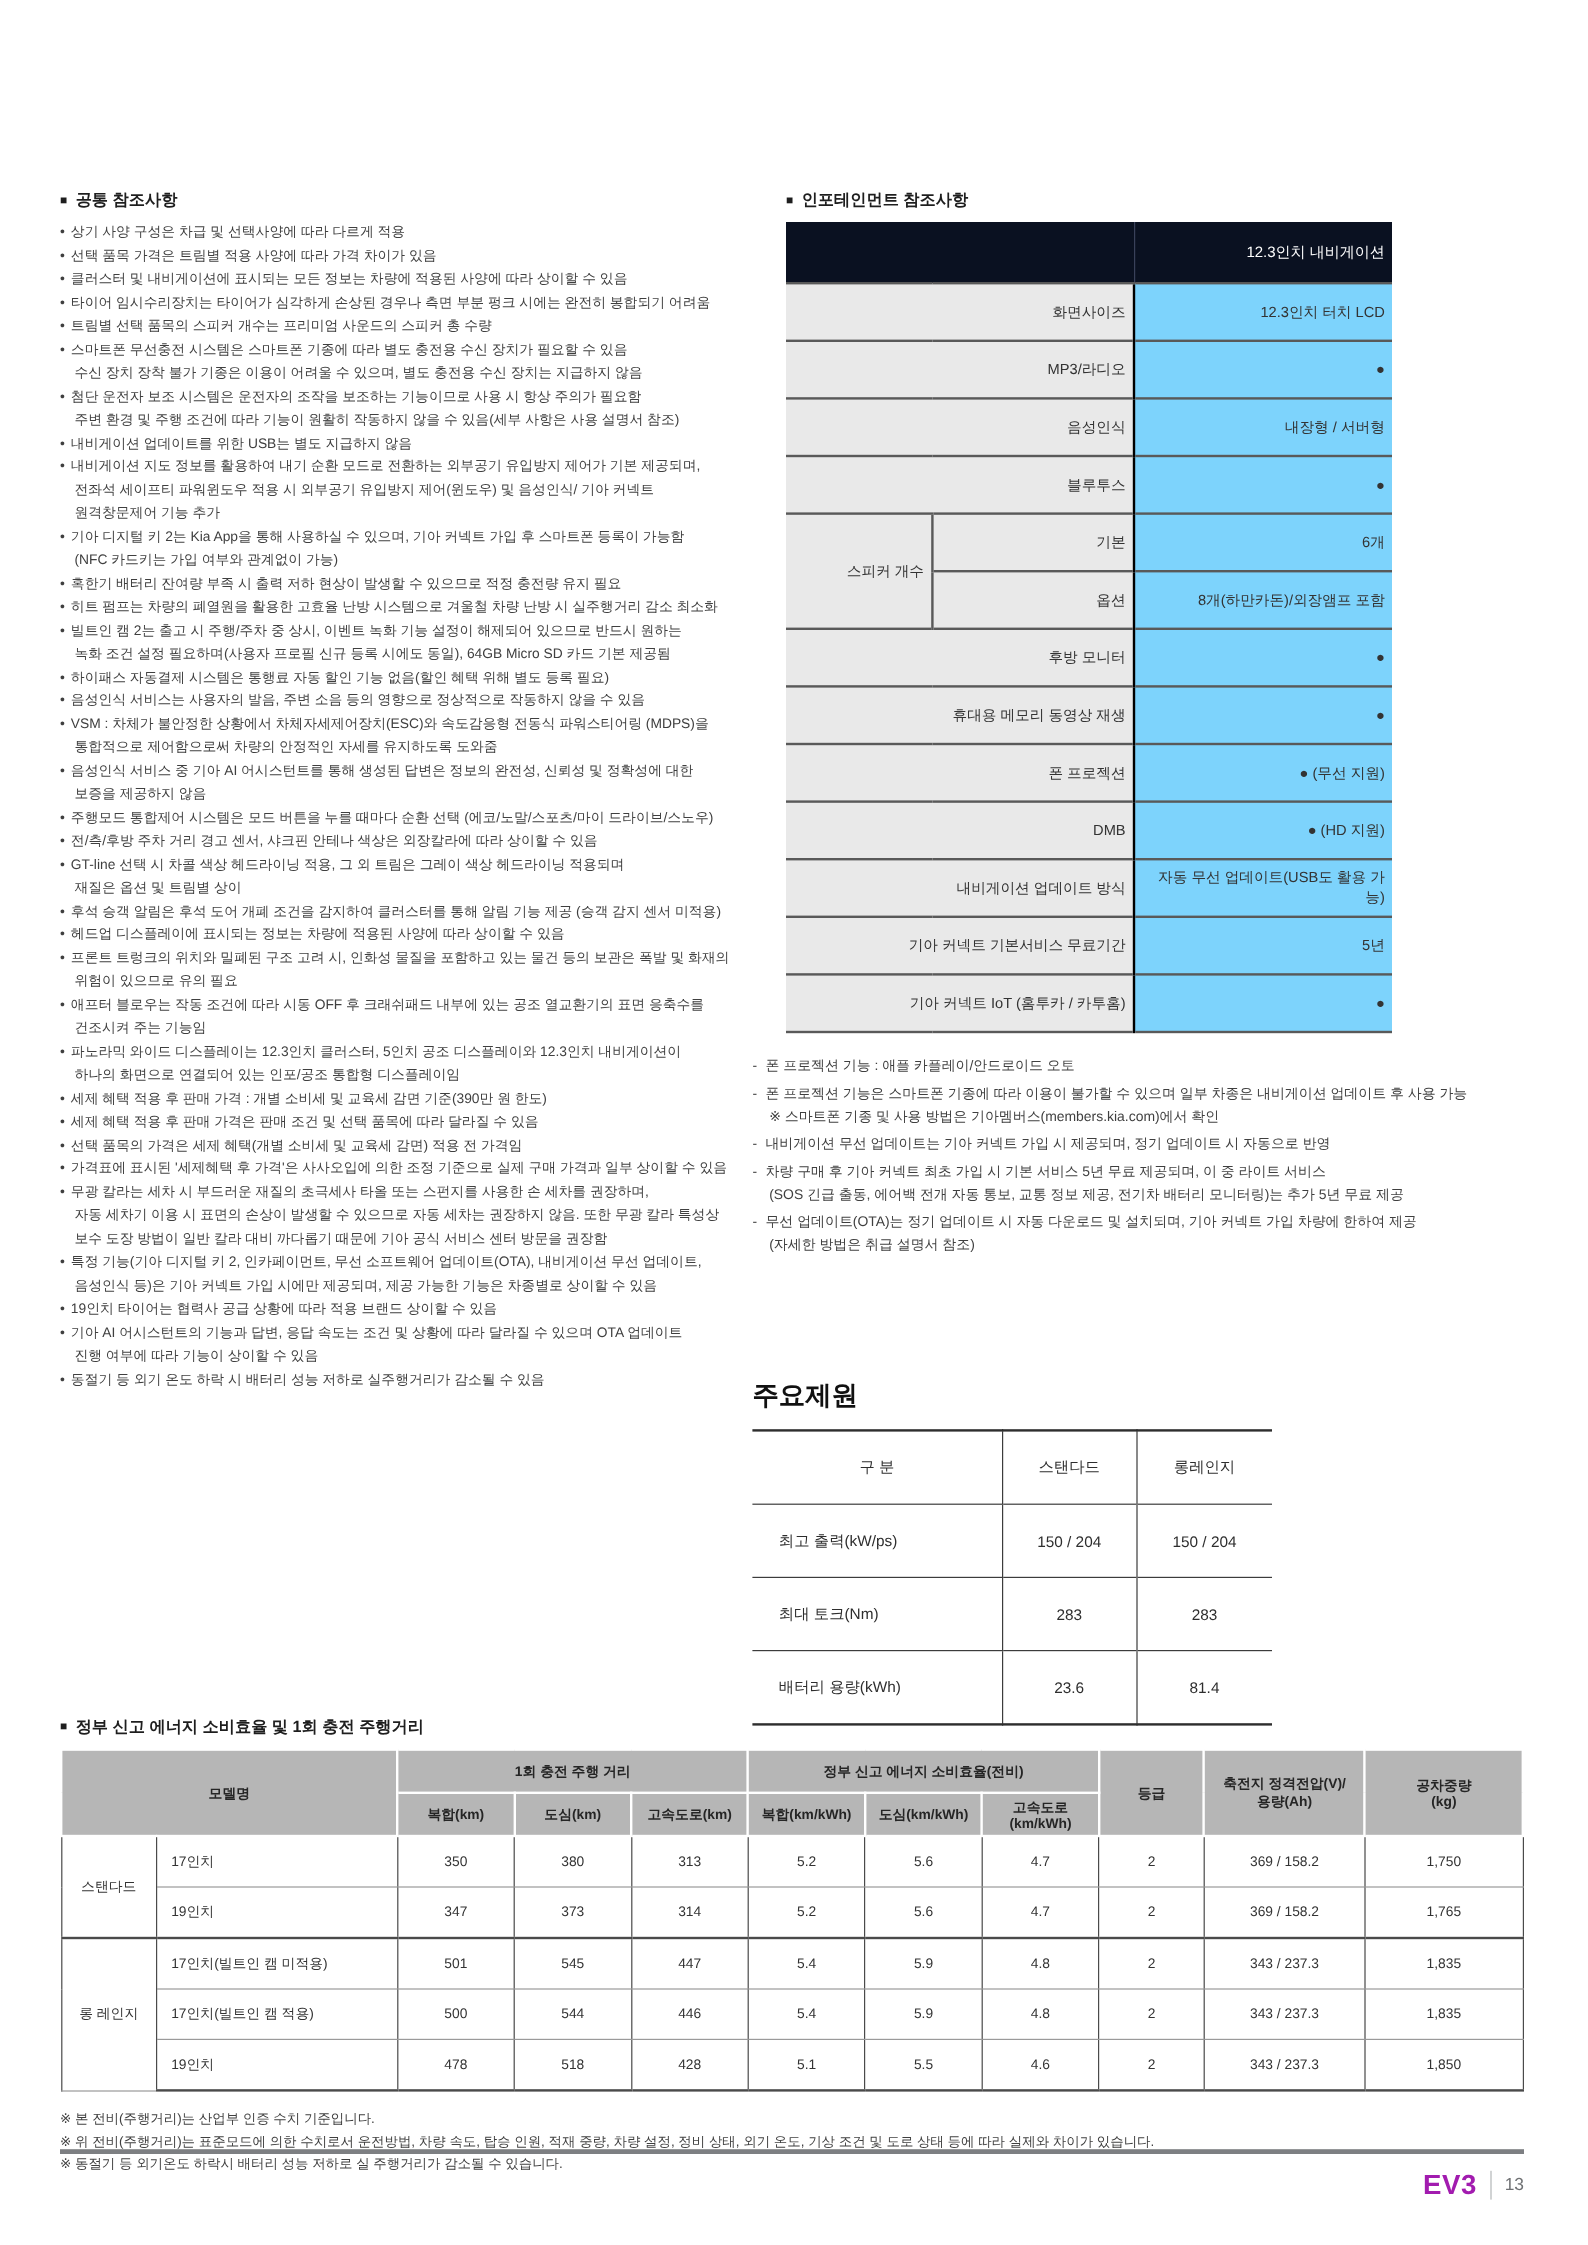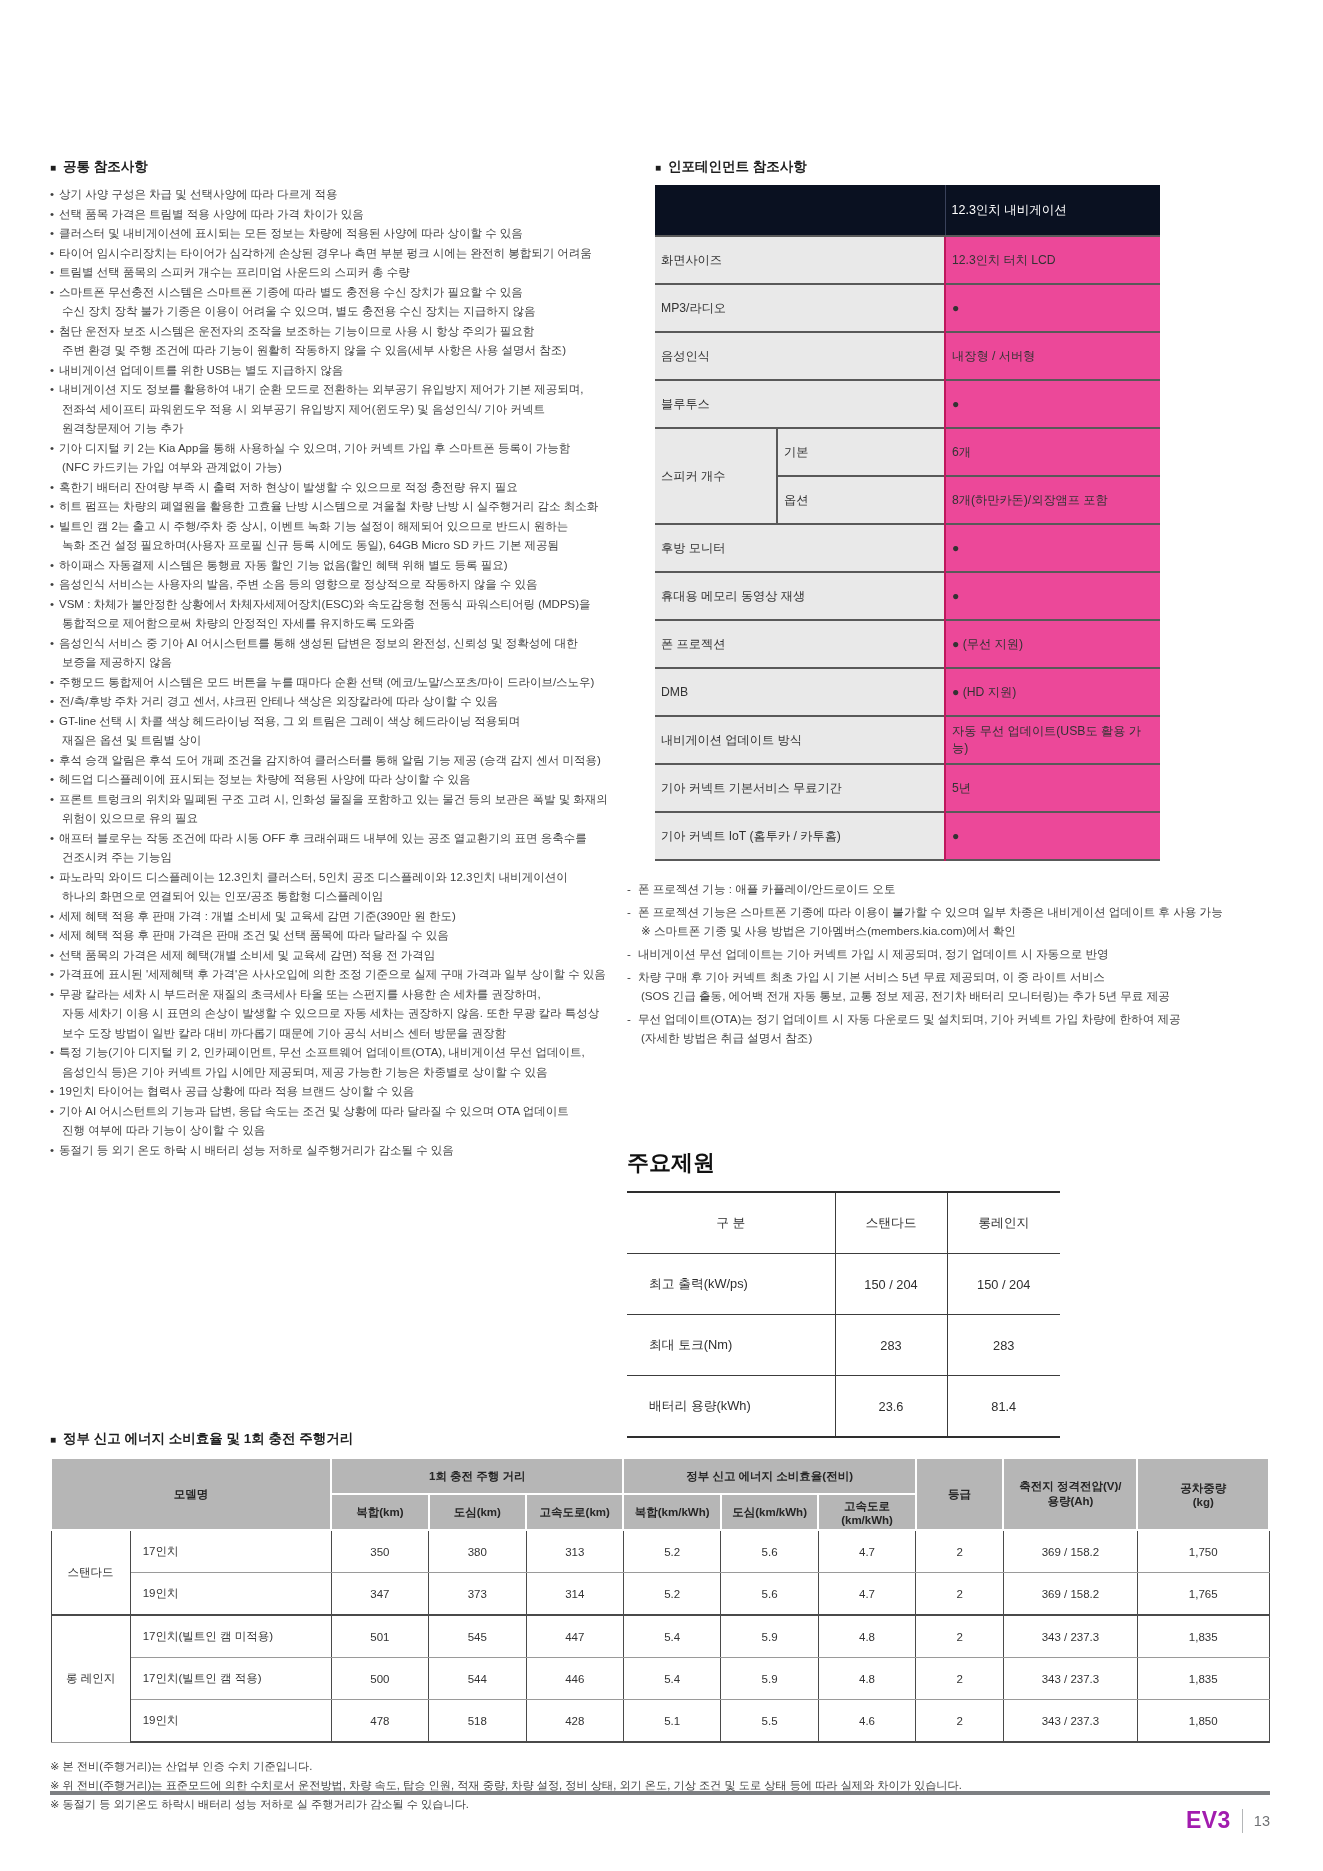--- a/index.html
+++ b/index.html
@@ -23,27 +23,27 @@
   .col-left{width:577px;flex:none;}
   .col-right{flex:1;min-width:0;}
   
   ul.notes{list-style:none;margin:0;padding:0;font-size:11.5px;line-height:19.5px;color:#3f3f3f;}
   ul.notes li{padding-left:12px;text-indent:-12px;}
   ul.notes li::before{content:"•";margin-right:5px;color:#3f3f3f;}
   
   .info-wrap{margin-left:28px;}
   .info-table{border-collapse:collapse;table-layout:fixed;width:505px;border-bottom:2px solid #595959;}
   .info-table th,.info-table td{
-    font-weight:normal;font-size:12.2px;text-align:left;vertical-align:middle;
+    font-weight:normal;font-size:12.2px;text-align:right;vertical-align:middle;
     height:42px;padding:2px 6px;color:#333;
   }
   .info-table tr.hd th{background:#0a1121;color:#ffffff;height:46px;font-size:12.5px;}
   .info-table tr.hd th.vhead{border-left:1px solid #39415a;}
   .info-table th.lbl{background:#e9e9e9;}
-  .info-table td.val{background:#ec4899;border-left:2px solid #be185d;}
+  .info-table td.val{background:#7dd3fc;border-left:2px solid #000000;}
   .info-table th.sub{background:#e9e9e9;border-left:2px solid #595959;}
   .info-table tr + tr th,.info-table tr + tr td{border-top:2px solid #595959;}
   
   ul.dash-notes{list-style:none;margin:18px 0 0 0;padding:0;font-size:11.6px;line-height:19px;color:#3f3f3f;}
   ul.dash-notes li{padding-left:14px;text-indent:-14px;margin-bottom:4px;}
   ul.dash-notes li::before{content:"-";margin-right:7px;color:#3f3f3f;}
   
   .spec-sec{position:absolute;left:627px;top:1148px;}
   .spec-title{font-size:22px;font-weight:bold;color:#111;margin:0 0 13px 0;}
   .spec-table{border-collapse:collapse;table-layout:fixed;width:433px;

